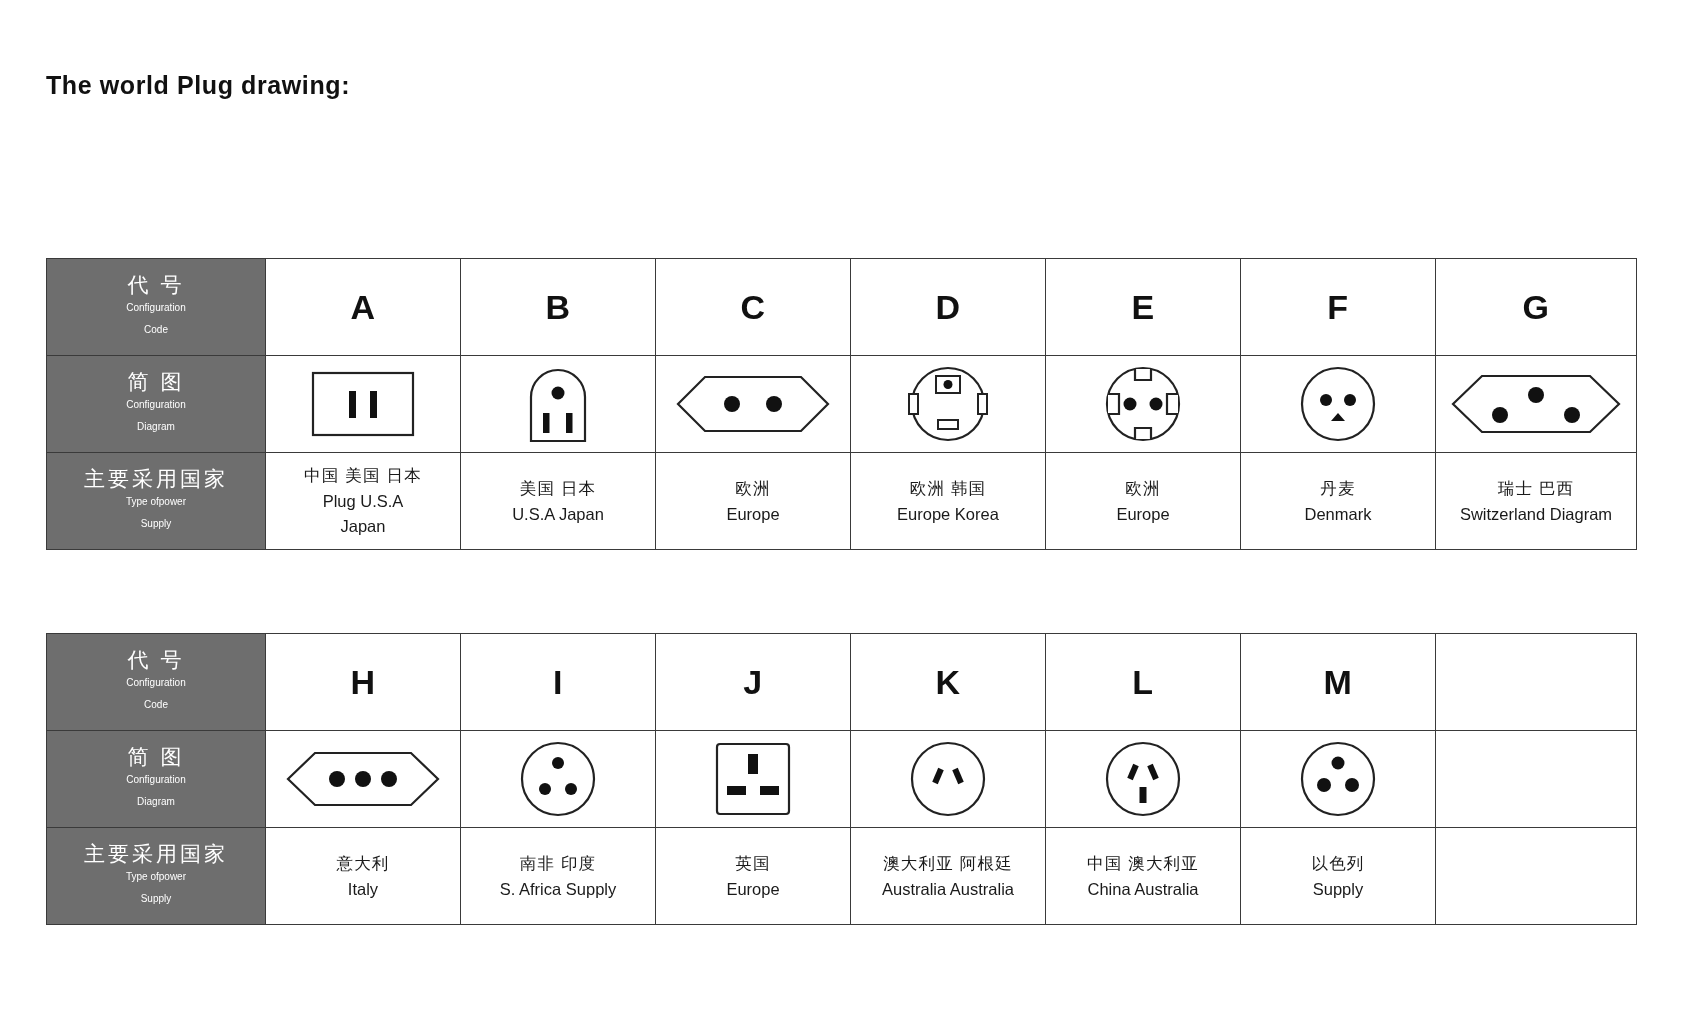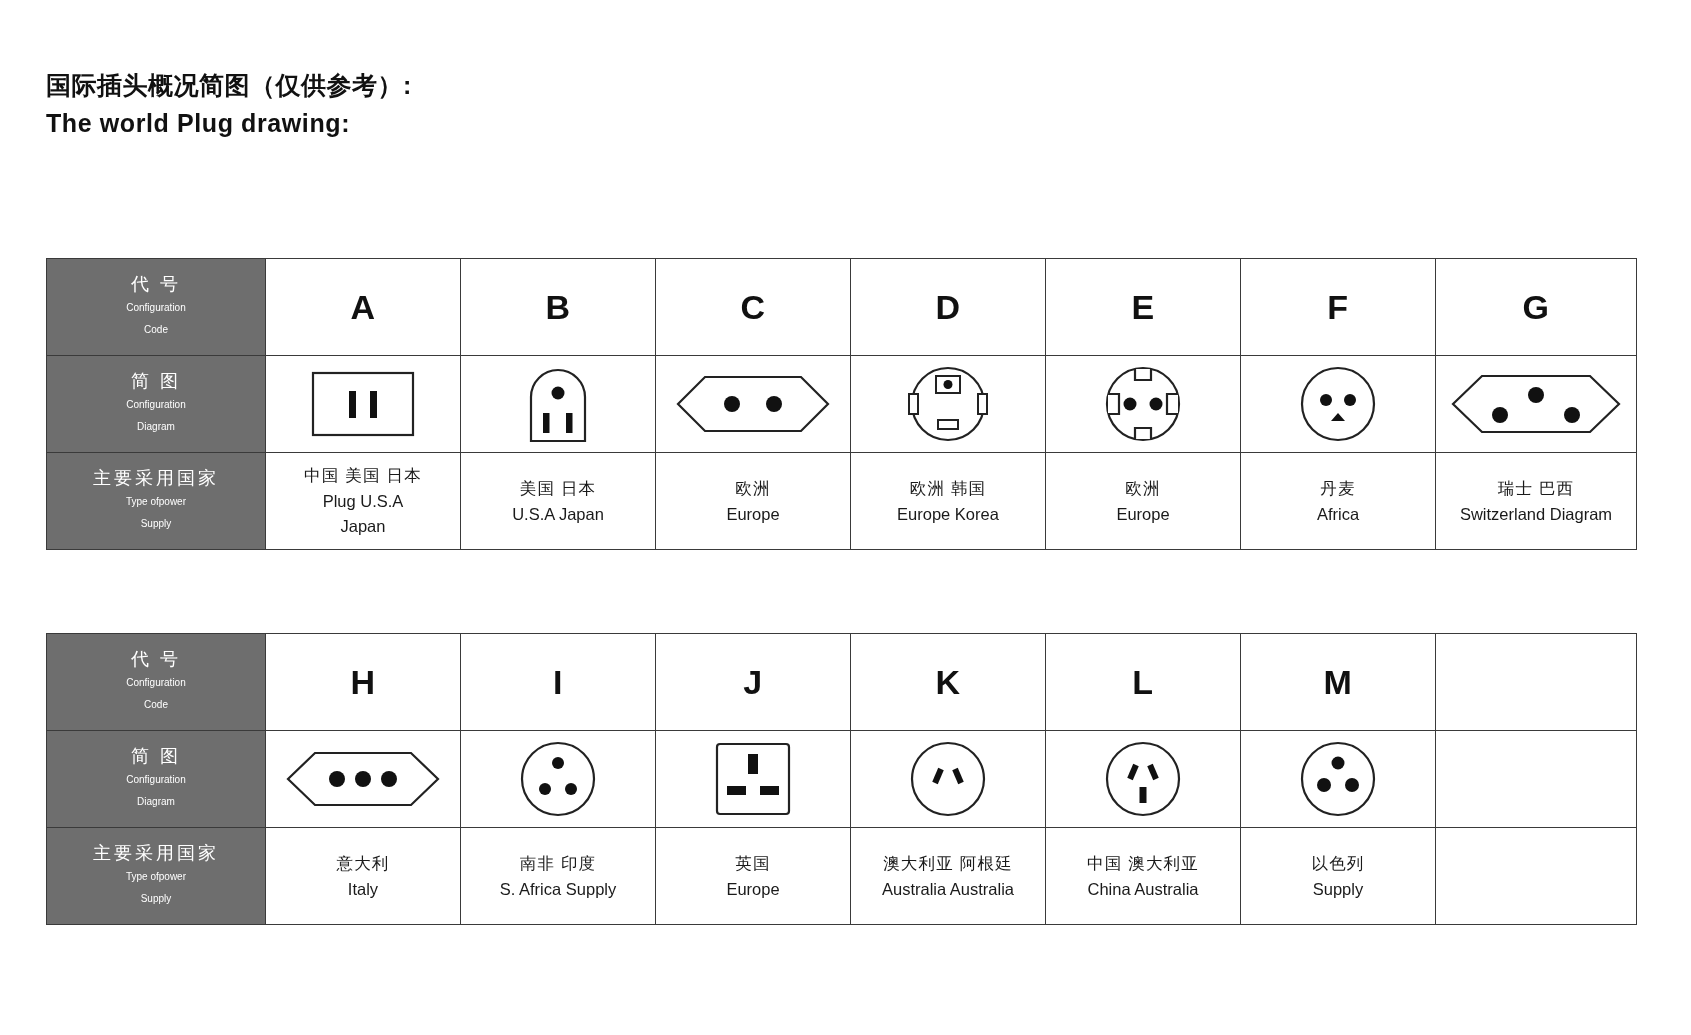--- a/index.html
+++ b/index.html
@@ -61,21 +61,21 @@
   }
   .rowhead {
     background: #6e6e6e;
     color: #ffffff;
     width: 218px;
     font-size: 15.5px;
     line-height: 23px;
     padding: 4px 6px;
   }
   .rowhead .cn {
-    font-size: 18px;
+    font-size: 21px;
     letter-spacing: 3px;
     display: block;
     margin-bottom: 1px;
   }
   .rowhead .en {
     display: block;
     font-size: 10px;
     line-height: 22px;
   }
   .codecell {
@@ -115,21 +115,20 @@
   }
   svg { display: block; }
   .blank { background: #ffffff; }
 </style>
 </head>
 <body>
 
 <div class="page">
 
   <div class="heading">
-    <div class="line1">国际插头概况简图（仅供参考）:</div>
     <div class="line2">The world Plug drawing:</div>
   </div>
 
   <table class="plug-table" id="table-1">
     <tbody>
         <tr>
       <td class="rowhead">
         <span class="cn">代 号</span>
         <span class="en">Configuration</span>
         <span class="en">Code</span>
@@ -253,21 +252,21 @@
       <td class="countrycell col-data">
         <span class="cn">欧洲 韩国</span>
         <span class="en">Europe  Korea</span>
       </td>
       <td class="countrycell col-data">
         <span class="cn">欧洲</span>
         <span class="en">Europe</span>
       </td>
       <td class="countrycell col-data">
         <span class="cn">丹麦</span>
-        <span class="en">Africa</span>
+        <span class="en">Denmark</span>
       </td>
       <td class="countrycell col-wide">
         <span class="cn">瑞士 巴西</span>
         <span class="en">Switzerland  Diagram</span>
       </td>
     </tr>
   </tbody>
     </table>
 
   <table class="plug-table" id="table-2">

